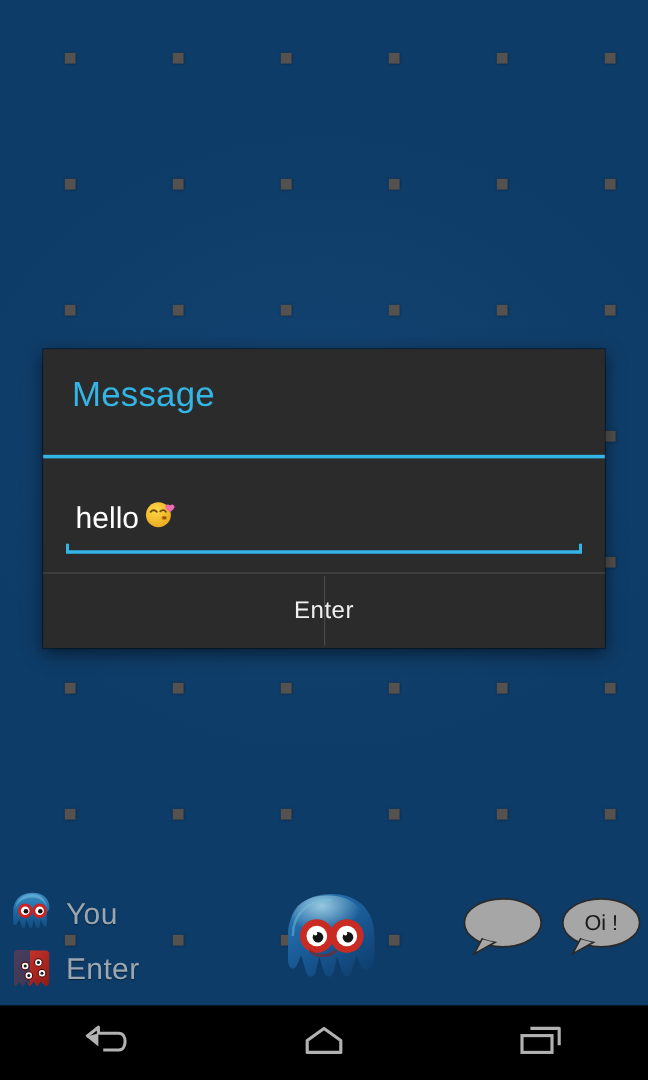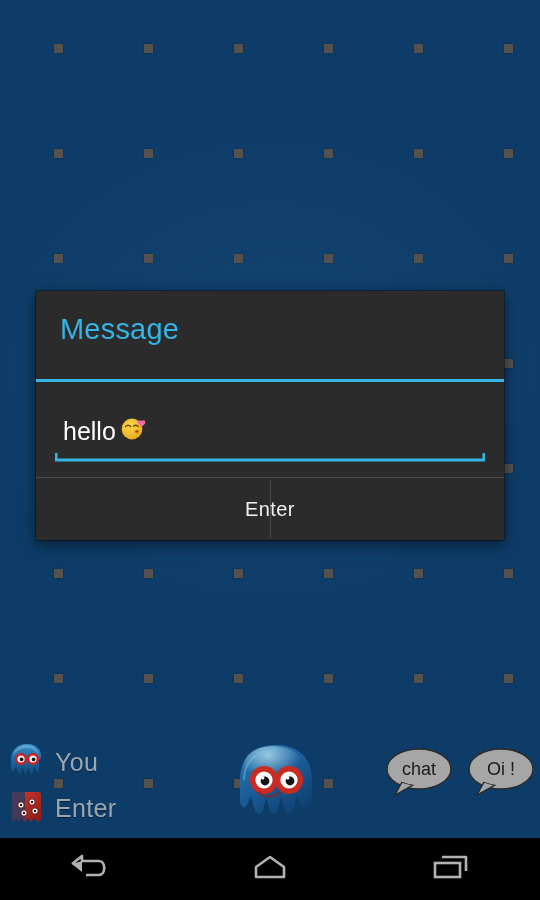--- a/index.html
+++ b/index.html
@@ -344,21 +344,20 @@
       <path d="M30 52 C36 58 46 58 52 52" fill="none" stroke="#8e1f1a" stroke-width="2.5" opacity="0.6"></path>
     </svg>
   </div>
 
   <div class="bubble" id="bubble-chat">
     <svg width="66" height="48" viewBox="0 0 66 48" xmlns="http://www.w3.org/2000/svg">
       <ellipse cx="33" cy="21" rx="32" ry="20" fill="#a6a6a6" stroke="#2a2a2a" stroke-width="1.4"></ellipse>
       <path d="M16 34 L9 47 L27 37 Z" fill="#a6a6a6" stroke="#2a2a2a" stroke-width="1.4"></path>
       <ellipse cx="33" cy="20" rx="29" ry="17" fill="#a6a6a6"></ellipse>
     </svg>
-    <span class="bubble-text">chat</span>
   </div>
 
   <div class="bubble" id="bubble-oi">
     <svg width="66" height="48" viewBox="0 0 66 48" xmlns="http://www.w3.org/2000/svg">
       <ellipse cx="33" cy="21" rx="32" ry="20" fill="#a6a6a6" stroke="#2a2a2a" stroke-width="1.4"></ellipse>
       <path d="M16 34 L9 47 L27 37 Z" fill="#a6a6a6" stroke="#2a2a2a" stroke-width="1.4"></path>
       <ellipse cx="33" cy="20" rx="29" ry="17" fill="#a6a6a6"></ellipse>
     </svg>
     <span class="bubble-text">Oi !</span>
   </div>

